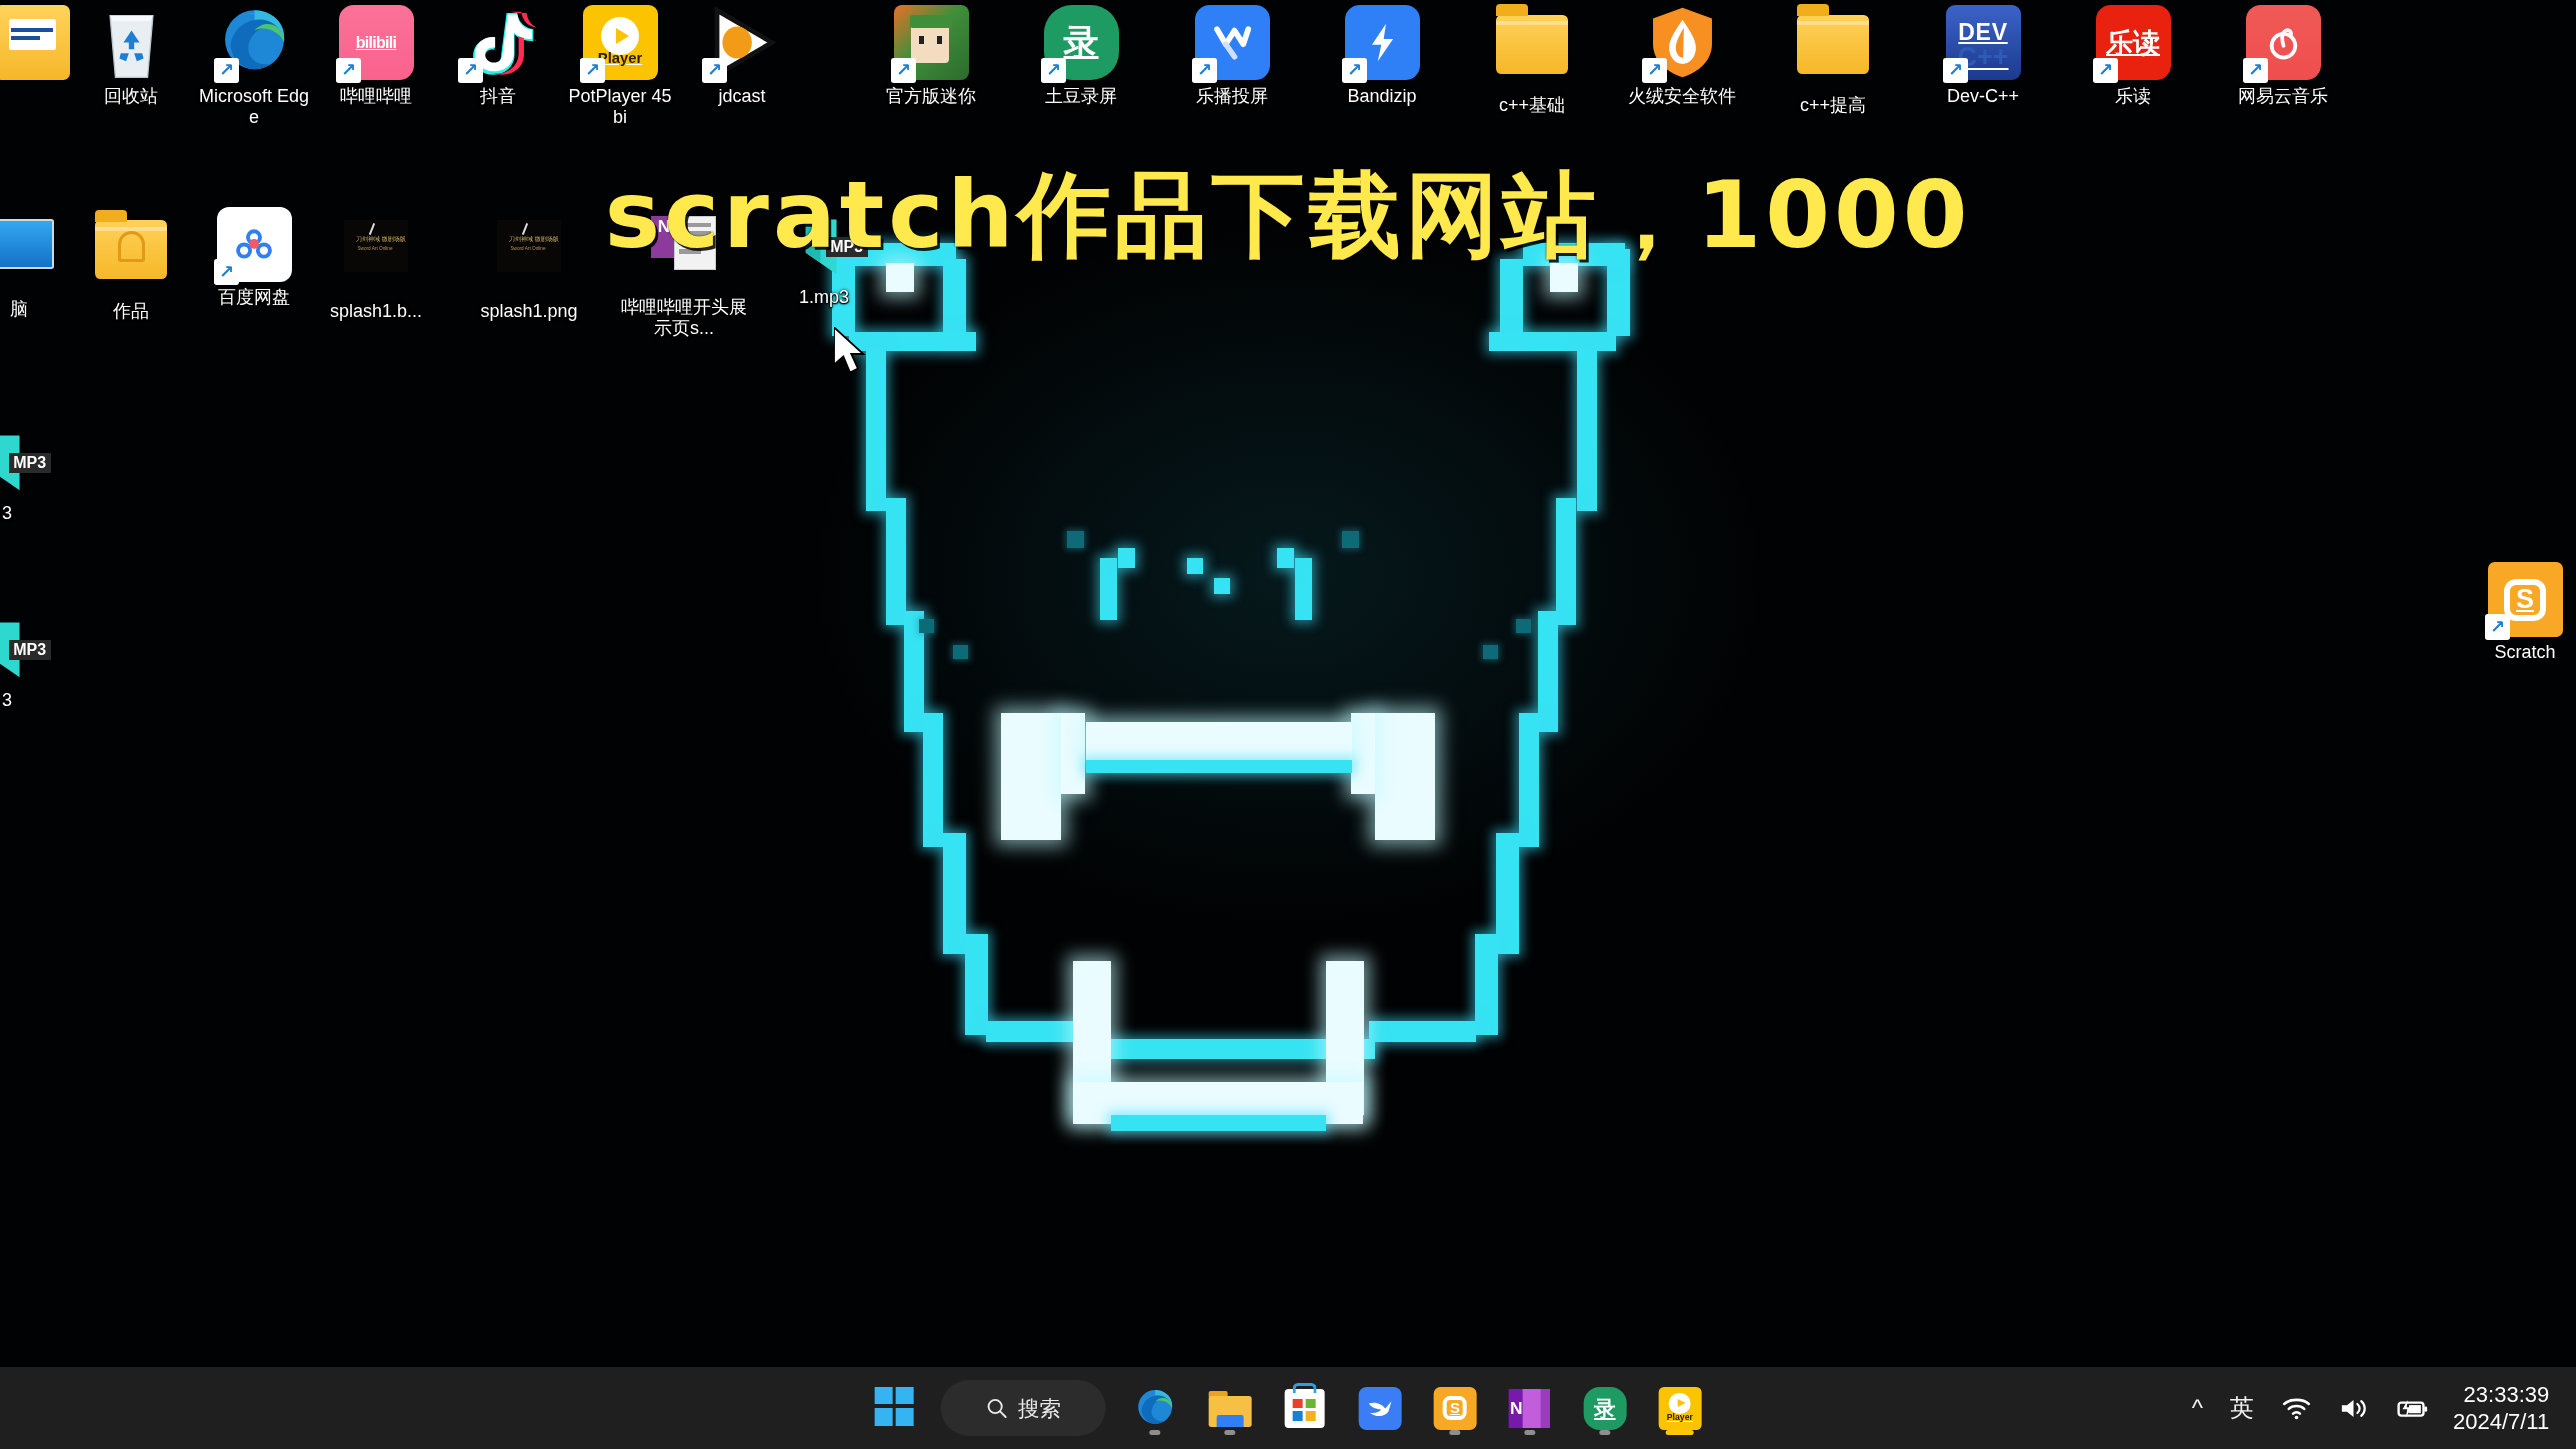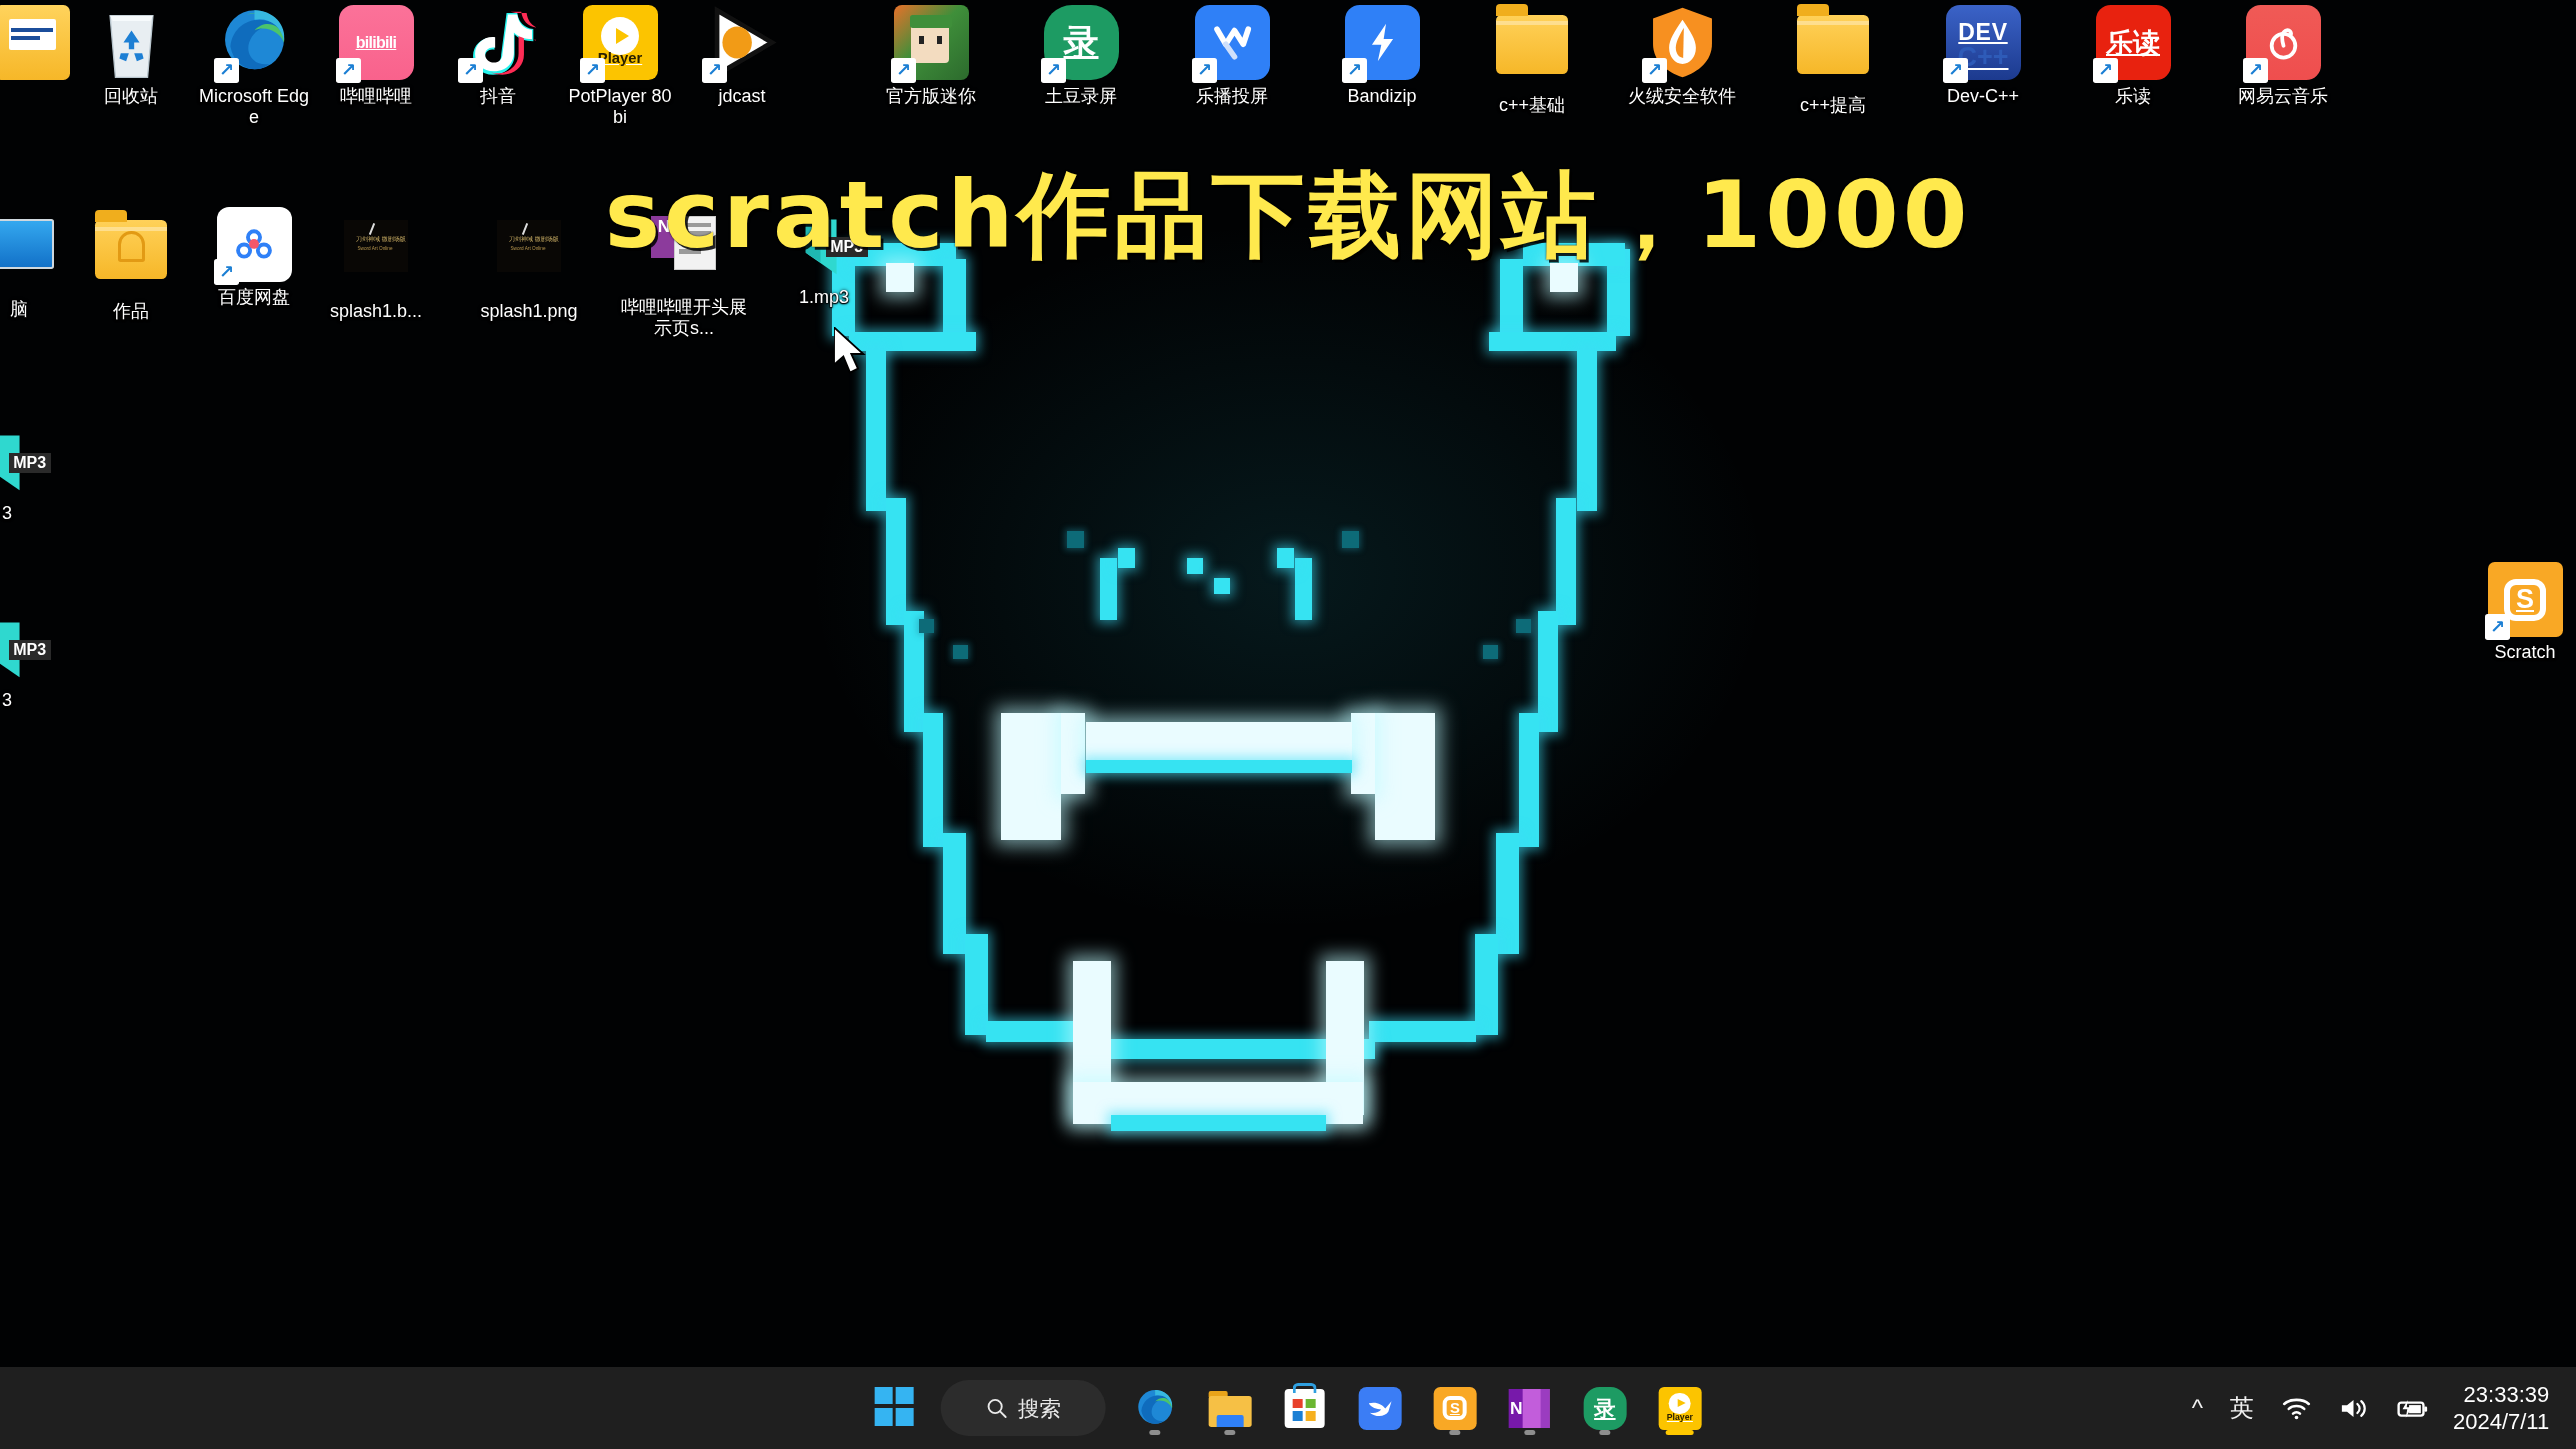--- a/index.html
+++ b/index.html
@@ -215,21 +215,21 @@
   <div class="dicon" style="left:561px; top:5.4px;">
     <div class="glyph">
       <div class="sq" style="background:#fcc400; border-radius:9.4px; flex-direction:column; gap:0;">
         <div style="width:38px;height:38px;border-radius:50%;background:#fff;display:flex;align-items:center;justify-content:center;margin-top:-2.7px;">
           <div style="width:0;height:0;border-left:13.4px solid #fcc400;border-top:8px solid transparent;border-bottom:8px solid transparent;margin-left:4px;"></div>
         </div>
         <div style="font-size:14.8px;color:#2a2000;margin-top:-5.4px;">Player</div>
       </div>
       <div class="shortcut">↗</div>
     </div>
-    <div class="label">PotPlayer 80 bi</div>
+    <div class="label">PotPlayer 45 bi</div>
   </div>
 
   <div class="dicon" style="left:683px; top:5.4px;">
     <div class="glyph">
       <svg viewBox="0 0 112 112" width="75" height="75">
         <polygon points="18,8 100,56 18,104" fill="#ffffff" stroke="#111" stroke-width="7"></polygon>
         <ellipse cx="48" cy="56" rx="22" ry="24" fill="#f29b16"></ellipse>
       </svg>
       <div class="shortcut">↗</div>
     </div>
@@ -303,21 +303,21 @@
 
   <div class="dicon" style="left:1774px; top:5.4px;">
     <div class="glyph">
         <div class="folder"></div>
       </div>
     <div class="label">c++提高</div>
   </div>
 
   <div class="dicon" style="left:1924px; top:5.4px;">
     <div class="glyph">
-      <div class="sq" style="background:linear-gradient(#3b63c8,#1c3a8e); flex-direction:column; gap:0; border-radius:14px;">
+      <div class="sq" style="background:linear-gradient(#3b63c8,#1c3a8e); flex-direction:column; gap:0; border-radius:9px;">
         <div style="font-size:23px; letter-spacing:0.7px; margin-top:6.7px;">DEV</div>
         <div style="font-size:27px; color:#2e5bb8; margin-top:-4px; font-weight:700;">C++</div>
       </div>
       <div class="shortcut">↗</div>
     </div>
     <div class="label">Dev-C++</div>
   </div>
 
   <div class="dicon" style="left:2074px; top:5.4px;">
     <div class="glyph">

